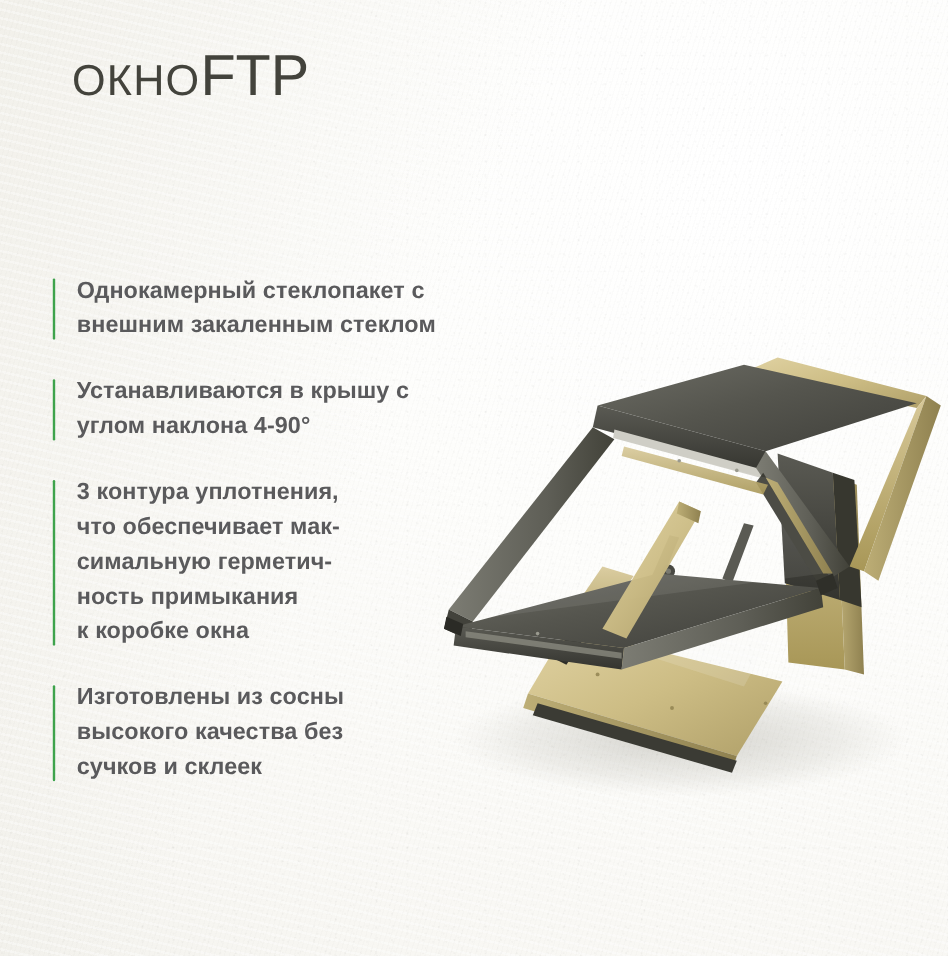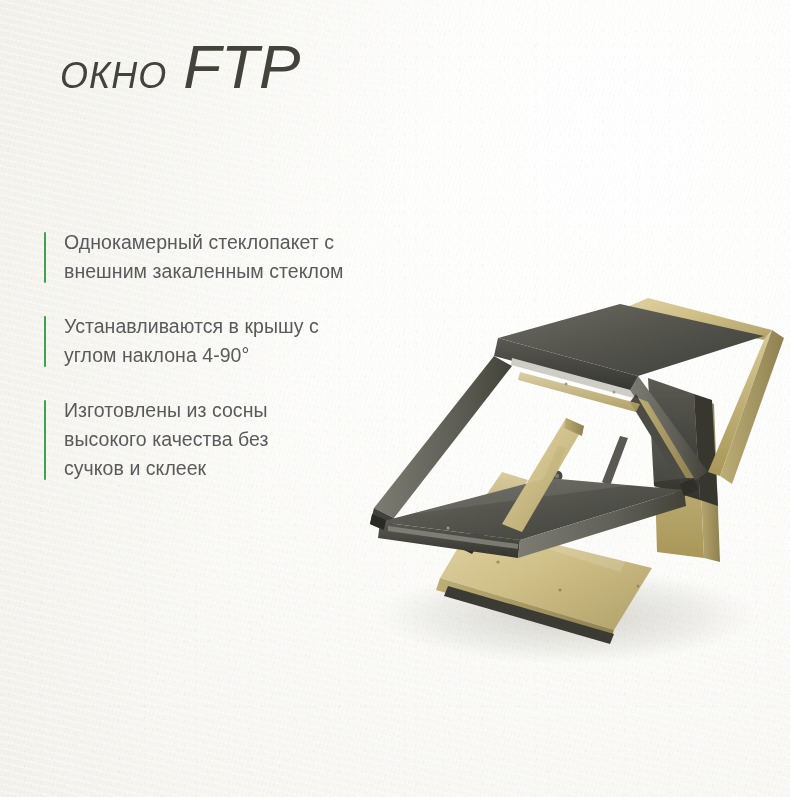--- a/index.html
+++ b/index.html
@@ -58,34 +58,32 @@
     position: absolute;
     left: 60px;
     top: 36px;
     z-index: 4;
     white-space: nowrap;
   }
   .title-word {
     color: #43433c;
     font-weight: 400;
     letter-spacing: .5px;
-    font-style: italic;
   }
   .title-cyr {
     font-size: 52px;
     font-variant: small-caps;
     text-transform: lowercase;
     line-height: 1;
     letter-spacing: 1px;
   }
   .title-lat {
-    font-size: 62px;
+    font-size: 48px;
     line-height: 1;
     letter-spacing: 0px;
-    margin-left: 16px;
   }
 
   
   .features {
     position: absolute;
     left: 44px;
     top: 228px;
     width: 330px;
     z-index: 5;
   }
@@ -104,20 +102,21 @@
     width: 2px;
     background: #3ea34c;
     border-radius: 1px;
   }
   .feature-text {
     color: #5a5a5c;
     font-size: 19.5px;
     line-height: 29px;
     letter-spacing: .05px;
     white-space: pre-line;
+    font-weight: bold;
   }
 
   
   .product {
     position: absolute;
     left: 352px;
     top: 286px;
     width: 438px;
     height: 400px;
     z-index: 3;
@@ -140,20 +139,28 @@
       <div class="feature-text">Однокамерный стеклопакет с
 внешним закаленным стеклом</div>
     </div>
 
     <div class="feature">
       <span class="feature-bar"></span>
       <div class="feature-text">Устанавливаются в крышу с
 углом наклона 4-90°</div>
     </div>
 
+    <div class="feature">
+      <span class="feature-bar"></span>
+      <div class="feature-text">3 контура уплотнения,
+что обеспечивает мак-
+симальную герметич-
+ность примыкания
+к коробке окна</div>
+    </div>
 
     <div class="feature">
       <span class="feature-bar"></span>
       <div class="feature-text">Изготовлены из сосны
 высокого качества без
 сучков и склеек</div>
     </div>
 
 
   </div>

